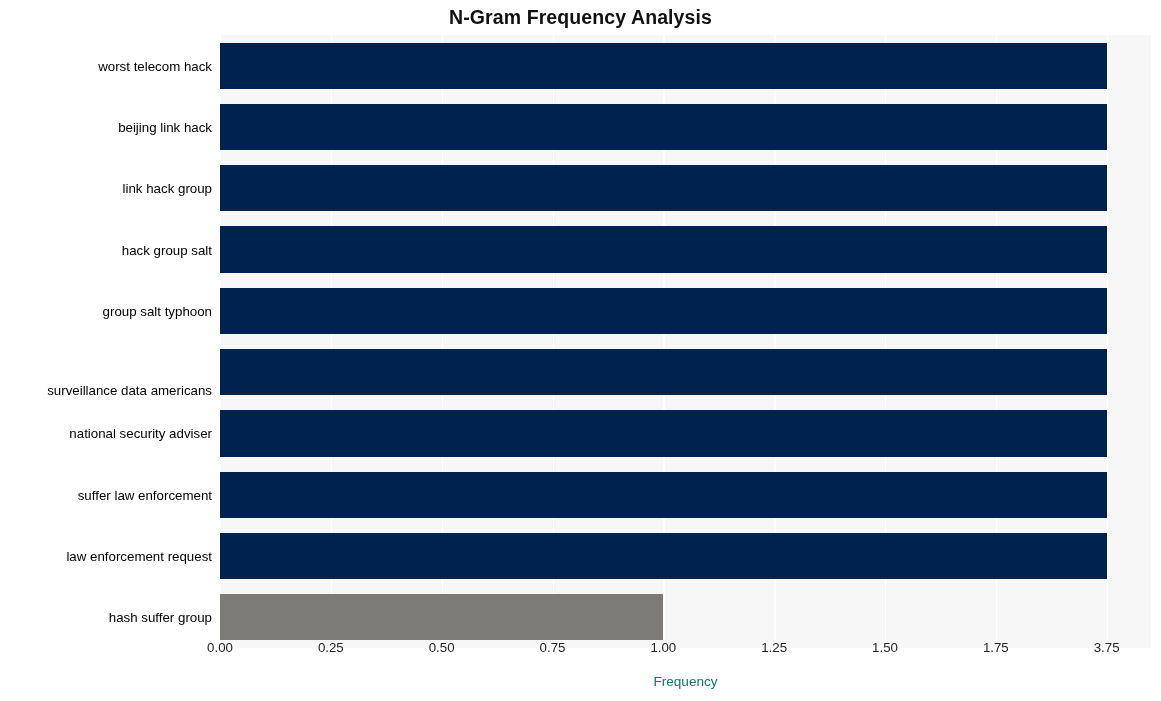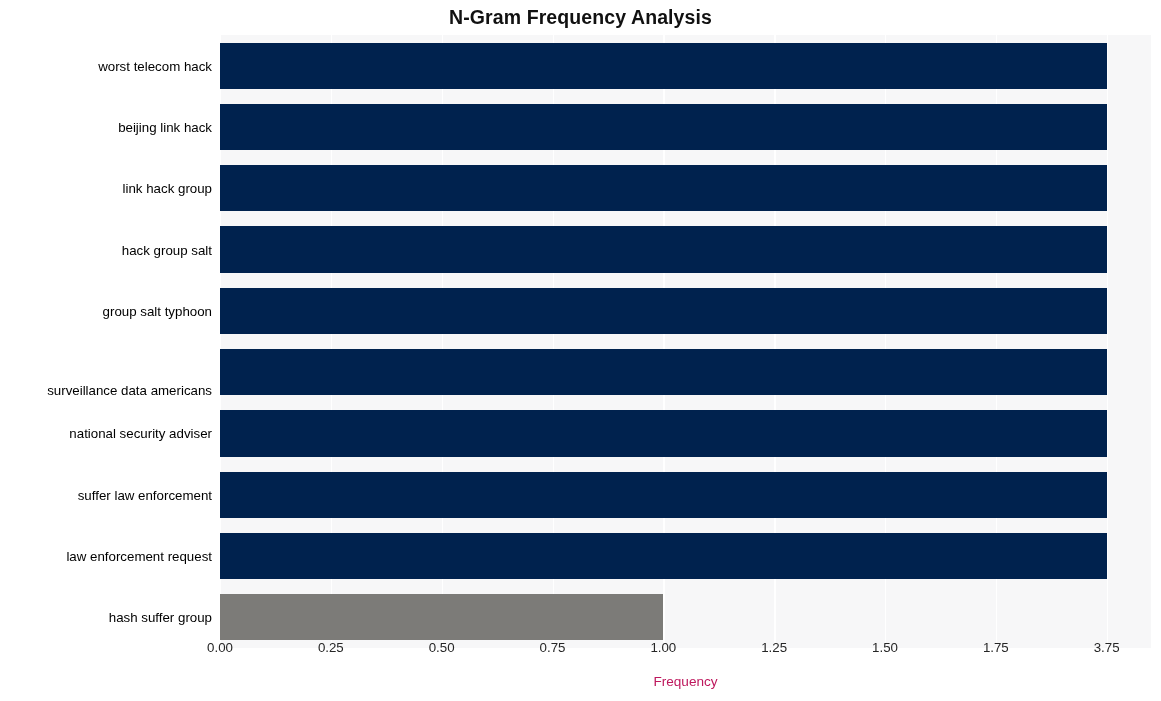--- a/index.html
+++ b/index.html
@@ -112,21 +112,21 @@
   }
 
   
   #xaxis-title {
     position: absolute;
     left: 220px;
     top: 674px;
     width: 931px;
     text-align: center;
     font-size: 13.6px;
-    color: #be185d;
+    color: #0f766e;
   }
 </style>
 </head>
 <body>
 
 <div id="figure">
 
   <div id="chart-title">N-Gram Frequency Analysis</div>
 
   <div id="plot-area">

